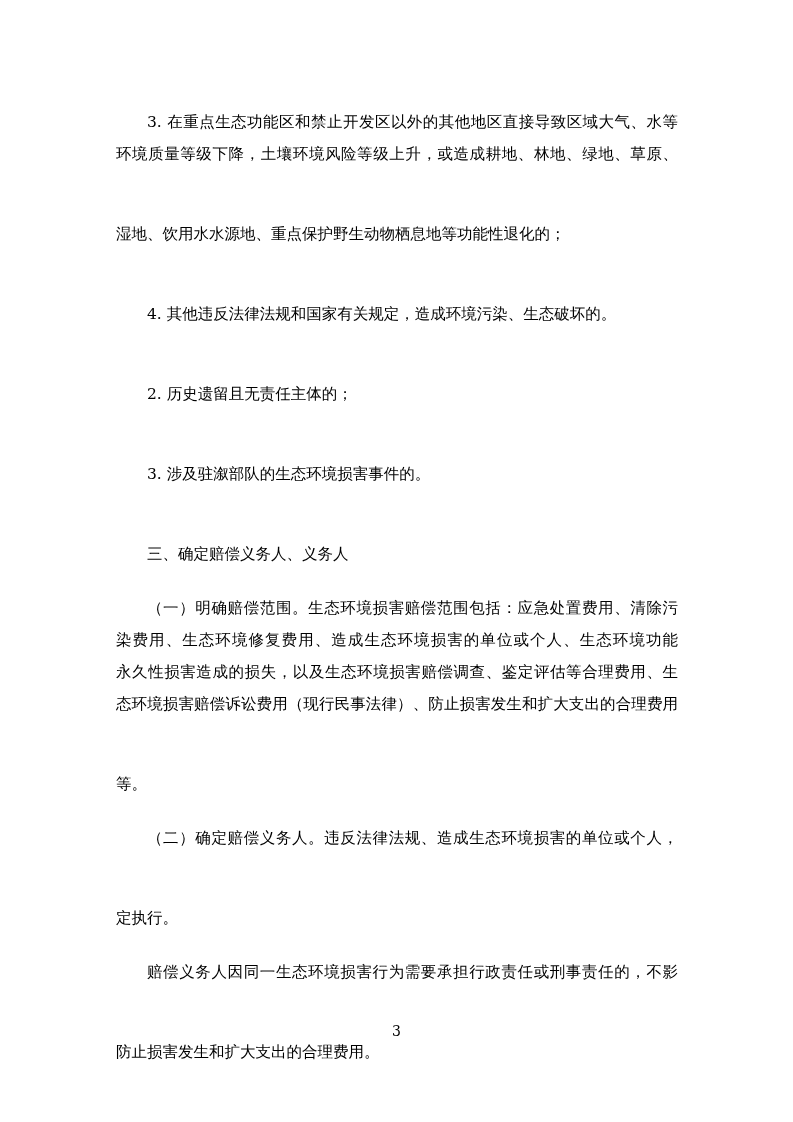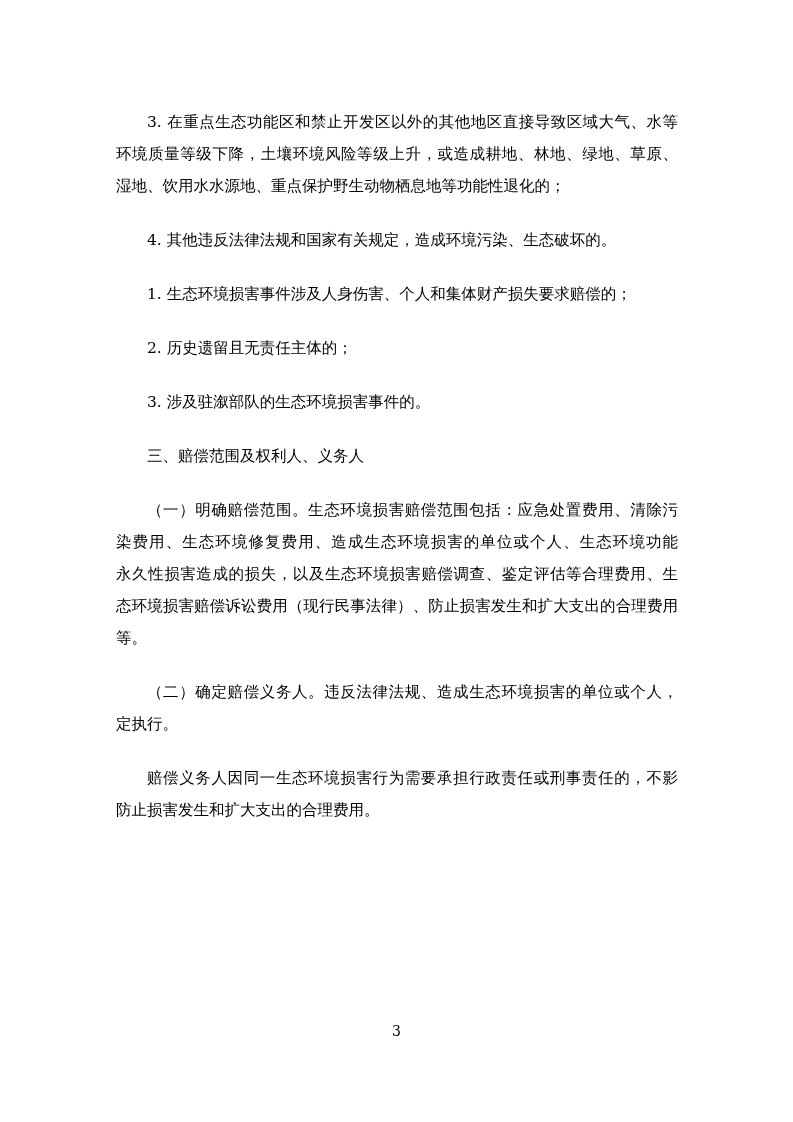--- a/index.html
+++ b/index.html
@@ -34,20 +34,21 @@
     text-align-last: justify;
     text-justify: inter-ideograph;
     white-space: normal;
   }
   .line.indent {
     text-indent: 2em;
   }
   .line.last {
     text-align: center;
     text-align-last: left;
+    margin-top: 48px;
   }
   .page-footer {
     position: absolute;
     left: 0;
     right: 0;
     top: 1022px;
     text-align: center;
     font-size: 14px;
     line-height: 18px;
     color: #000000;
@@ -60,30 +61,27 @@
   <main class="content" id="doc-body">
       <p class="para">
         <span class="line indent">3. 在重点生态功能区和禁止开发区以外的其他地区直接导致区域大气、水等</span>
         <span class="line">环境质量等级下降，土壤环境风险等级上升，或造成耕地、林地、绿地、草原、</span>
         <span class="line last">湿地、饮用水水源地、重点保护野生动物栖息地等功能性退化的；</span>
       </p>
       <p class="para">
         <span class="line indent last">4. 其他违反法律法规和国家有关规定，造成环境污染、生态破坏的。</span>
       </p>
       <p class="para">
-        <span class="line indent last">1. 生态环境损害事件涉及人身伤害、个人和集体财产损失要求赔偿的；</span>
-      </p>
-      <p class="para">
         <span class="line indent last">2. 历史遗留且无责任主体的；</span>
       </p>
       <p class="para">
         <span class="line indent last">3. 涉及驻溆部队的生态环境损害事件的。</span>
       </p>
       <p class="para">
-        <span class="line indent last">三、赔偿范围及权利人、义务人</span>
+        <span class="line indent last">三、确定赔偿义务人、义务人</span>
       </p>
       <p class="para">
         <span class="line indent">（一）明确赔偿范围。生态环境损害赔偿范围包括：应急处置费用、清除污</span>
         <span class="line">染费用、生态环境修复费用、造成生态环境损害的单位或个人、生态环境功能</span>
         <span class="line">永久性损害造成的损失，以及生态环境损害赔偿调查、鉴定评估等合理费用、生</span>
         <span class="line">态环境损害赔偿诉讼费用（现行民事法律）、防止损害发生和扩大支出的合理费用</span>
         <span class="line last">等。</span>
       </p>
       <p class="para">
         <span class="line indent">（二）确定赔偿义务人。违反法律法规、造成生态环境损害的单位或个人，</span>

